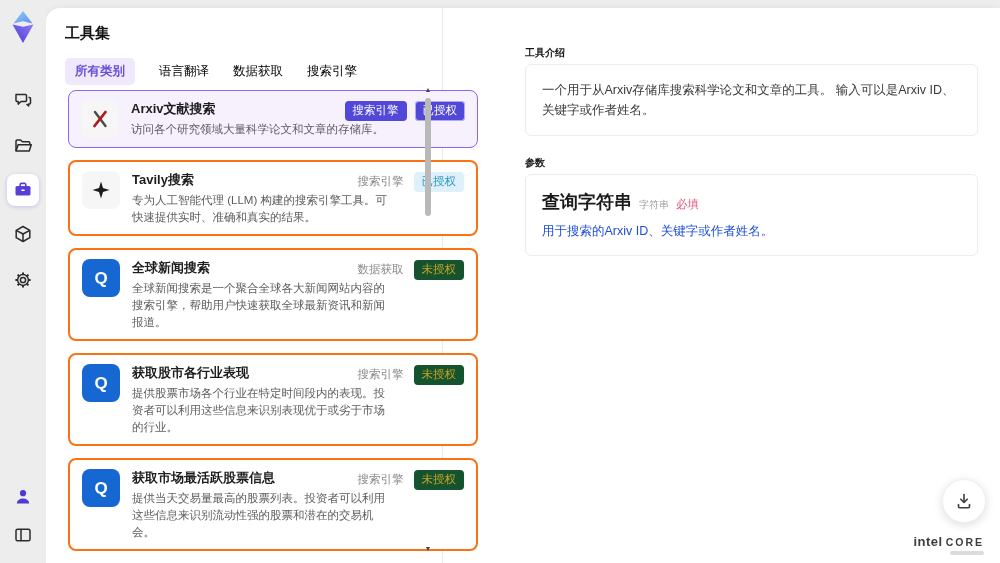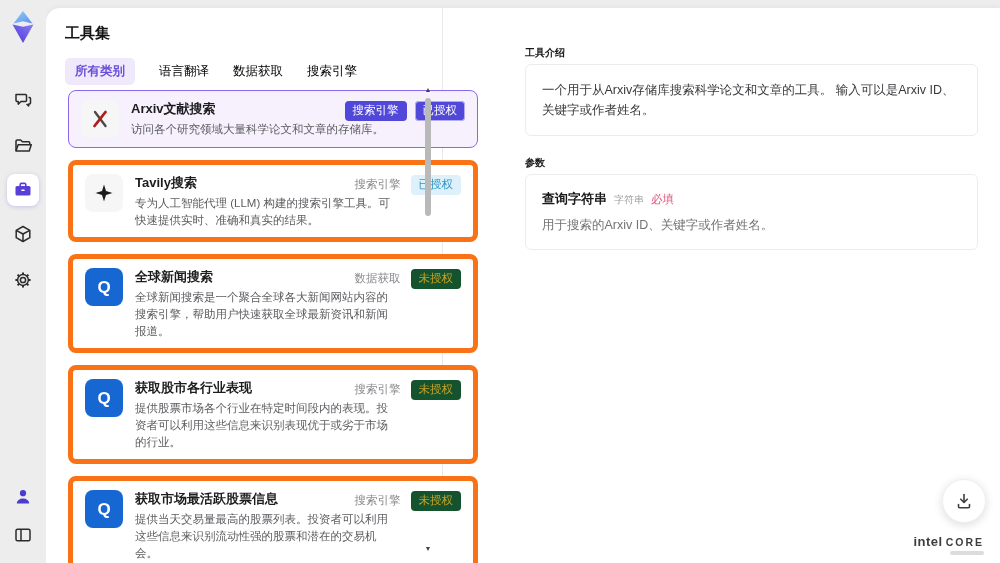--- a/index.html
+++ b/index.html
@@ -24,21 +24,21 @@
   .shell { position:absolute; left:46px; top:8px; right:0; bottom:0; background:#ffffff; border-top-left-radius:14px; overflow:hidden; box-shadow:0 0 6px rgba(0,0,0,.06); }
 
   
   .list-panel { position:absolute; left:0; top:0; width:397px; height:100%; border-right:1px solid #e9e9e9; }
   .panel-title { position:absolute; left:19px; top:16px; font-size:15px; font-weight:bold; color:#141414; }
   .tabs { position:absolute; left:19px; top:50px; display:flex; align-items:center; gap:24px; }
   .tab { font-size:12.5px; color:#000000; cursor:pointer; white-space:nowrap; }
   .tab.active { background:#efe9fb; color:#6a4fd8; font-weight:bold; padding:5px 10px; border-radius:5px; }
 
   .tool-list { position:absolute; left:22px; top:82px; width:410px; display:flex; flex-direction:column; gap:12px; }
-  .card { position:relative; display:flex; align-items:flex-start; padding:9px 12px; border:5px solid #f97316; border-radius:8px; background:#ffffff; cursor:pointer; }
+  .card { position:relative; display:flex; align-items:flex-start; padding:9px 12px; border:2px solid #f97316; border-radius:8px; background:#ffffff; cursor:pointer; }
   .card.selected { background:#f6f1fd; border:1.5px solid #8a68ee; }
   .tool-icon { flex:0 0 38px; width:38px; height:38px; border-radius:8px; background:#f6f6f6; display:flex; align-items:center; justify-content:center; margin-right:12px; }
   .tool-icon.blue { background:#1767d2; }
   .qglyph { color:#ffffff; font-weight:bold; font-size:17px; line-height:1; }
   .tool-text { flex:1; min-width:0; }
   .tool-name { font-size:13px; font-weight:bold; color:#1d1d1f; line-height:18px; }
   .tool-desc { font-size:11.5px; color:#5c5c60; line-height:1.45; margin-top:3px; max-width:255px; }
   .tool-badges { position:absolute; top:10px; right:12px; display:flex; gap:8px; align-items:center; }
   .badge { font-size:11.5px; line-height:1; padding:4px 8px; border-radius:4px; white-space:nowrap; }
   .badge.plain { color:#8a8a8e; padding:4px 2px; }
@@ -54,24 +54,24 @@
   .sb-down { bottom:-2px; }
   .sb-thumb { position:absolute; left:1px; top:10px; width:6px; height:118px; border-radius:4px; background:#b9b9b9; }
 
   
   .detail-panel { position:absolute; left:457px; top:0; right:0; height:100%; padding:18px 22px; }
   .detail-title { font-size:15px; font-weight:bold; color:#141414; }
   .section-heading { font-size:10px; font-weight:bold; color:#1a1a1a; margin-top:20px; }
   .info-box { margin-top:4px; border:1px solid #ececec; border-radius:6px; background:#ffffff; padding:15px 16px; }
   .intro-text { font-size:12.5px; color:#3a3a3e; line-height:1.6; }
   .param-head { display:flex; align-items:baseline; gap:7px; }
-  .param-name { font-size:13px; font-weight:bold; color:#1a1a1a; }
+  .param-name { font-size:18px; font-weight:bold; color:#1a1a1a; }
   .param-type { font-size:10px; color:#9a9a9e; }
   .param-required { font-size:11.5px; color:#e0567c; }
-  .param-desc { margin-top:9px; font-size:12.5px; color:#737373; }
+  .param-desc { margin-top:9px; font-size:12.5px; color:#1d4ed8; }
 
   
   .fab { position:absolute; right:14px; bottom:40px; width:44px; height:44px; border-radius:50%; background:#ffffff; border:1px solid #f0f0f0; box-shadow:0 2px 10px rgba(0,0,0,.14); display:flex; align-items:center; justify-content:center; cursor:pointer; z-index:6; }
   .brand { position:absolute; right:16px; bottom:8px; text-align:right; z-index:6; }
   .brand-row { display:flex; align-items:center; gap:3px; justify-content:flex-end; }
   .brand-intel { font-size:13px; font-weight:bold; color:#3d3d3d; letter-spacing:.5px; }
   .brand-core { font-size:10.5px; font-weight:bold; color:#3d3d3d; letter-spacing:2px; }
   .brand-sub { margin-top:2px; margin-left:auto; width:34px; height:4px; border-radius:2px; background:#dcdcdc; }
 
   svg { display:block; }

